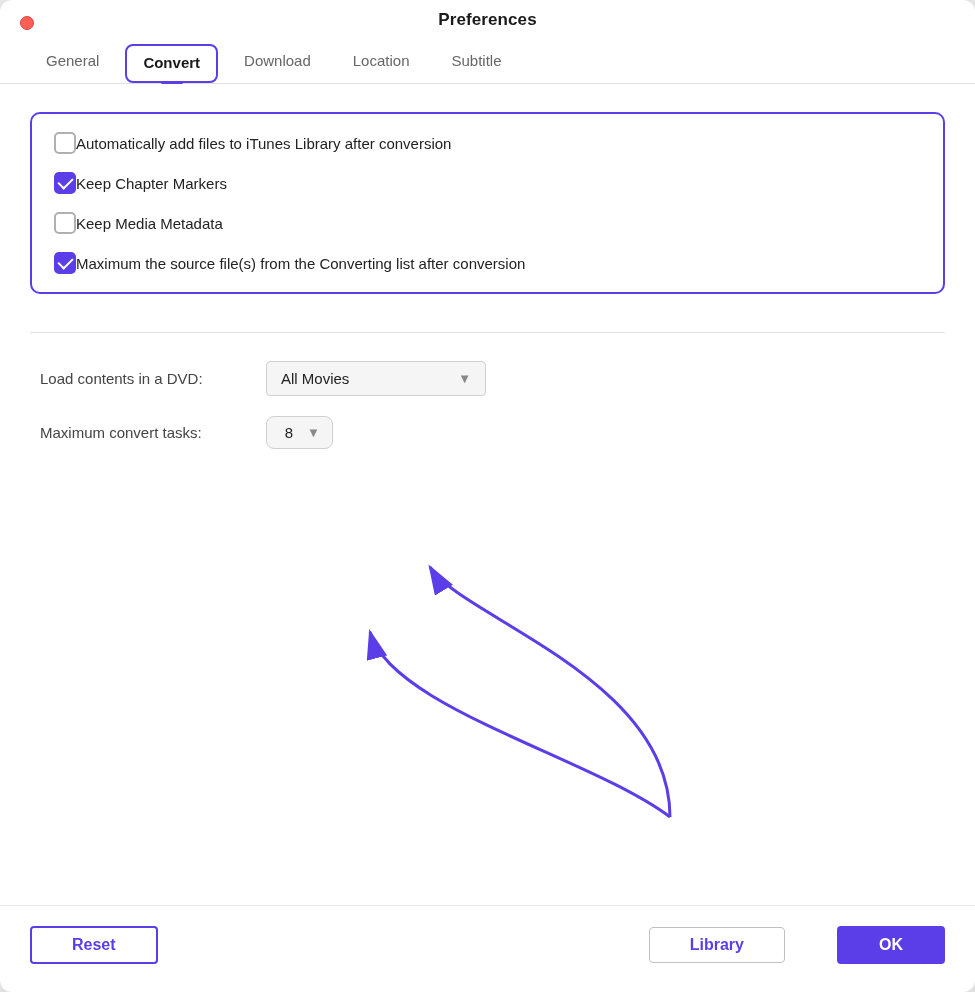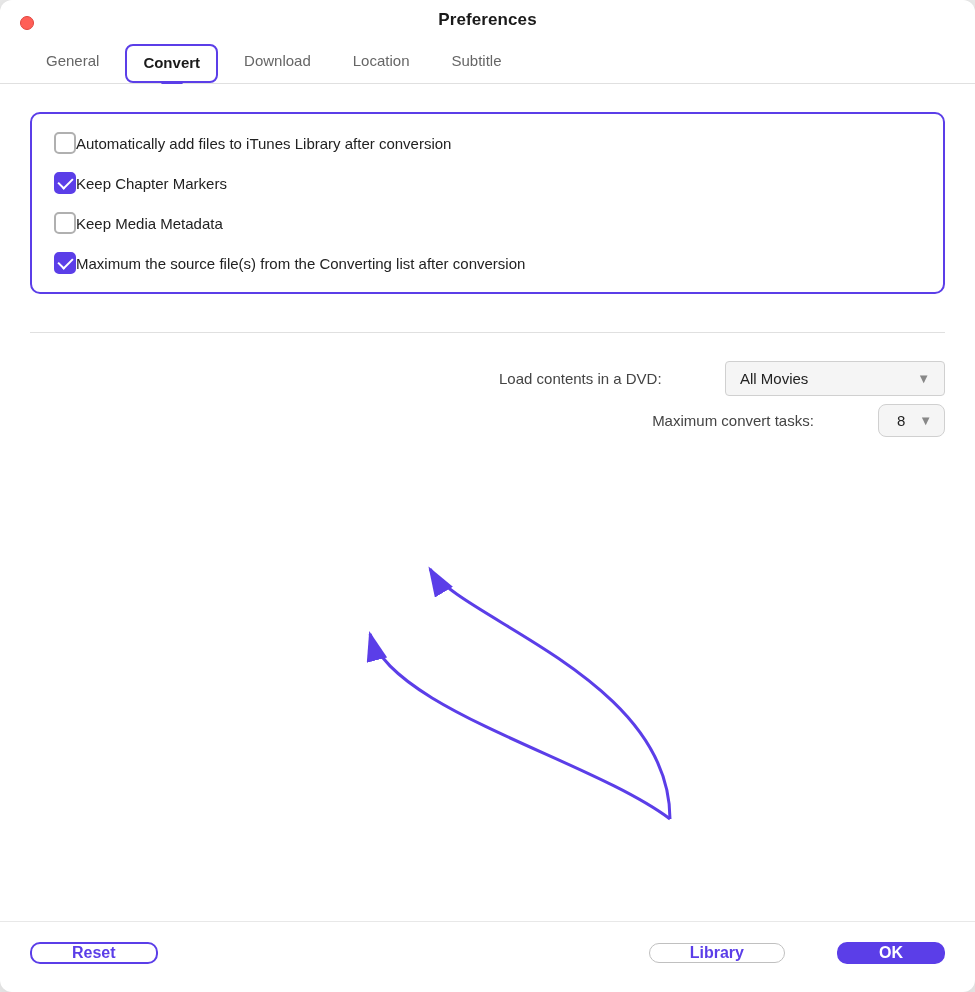--- a/index.html
+++ b/index.html
@@ -155,23 +155,22 @@
     .divider {
       height: 1px;
       background: #e0e0e0;
       margin: 8px 0 28px 0;
     }
 
     
     .settings-section {
       display: flex;
       flex-direction: column;
-      gap: 8px;
+      gap: 20px;
       padding-left: 10px;
-      align-items: flex-end;
     }
 
     .setting-row {
       display: flex;
       align-items: center;
       gap: 16px;
     }
 
     .setting-label {
       font-size: 15px;
@@ -250,22 +249,22 @@
       border-top: 1px solid #e8e8e8;
     }
 
     .footer-right {
       display: flex;
       gap: 16px;
       align-items: center;
     }
 
     .btn {
-      padding: 0 40px;
-      border-radius: 10px;
+      padding: 8px 40px;
+      border-radius: 4px;
       font-size: 16px;
       font-weight: 600;
       cursor: pointer;
       font-family: inherit;
       transition: opacity 0.15s;
     }
 
     .btn-reset {
       background: #fff;
       border: 2.5px solid #5b3ee8;

